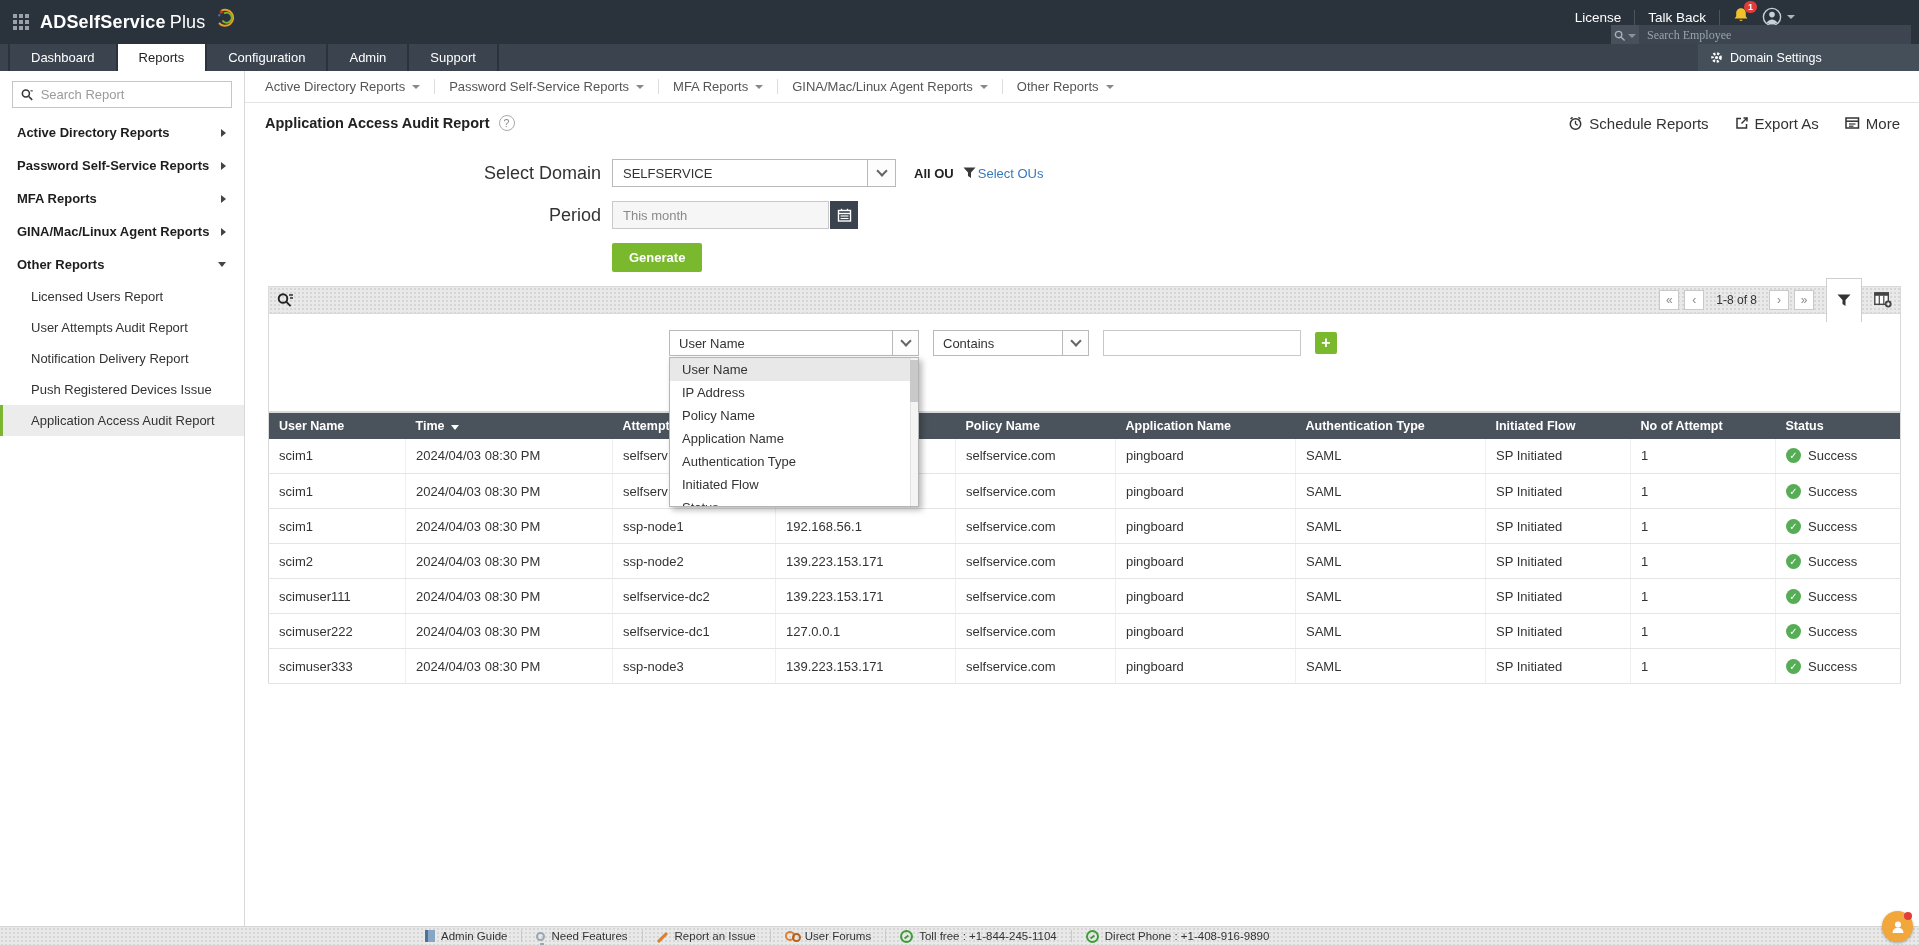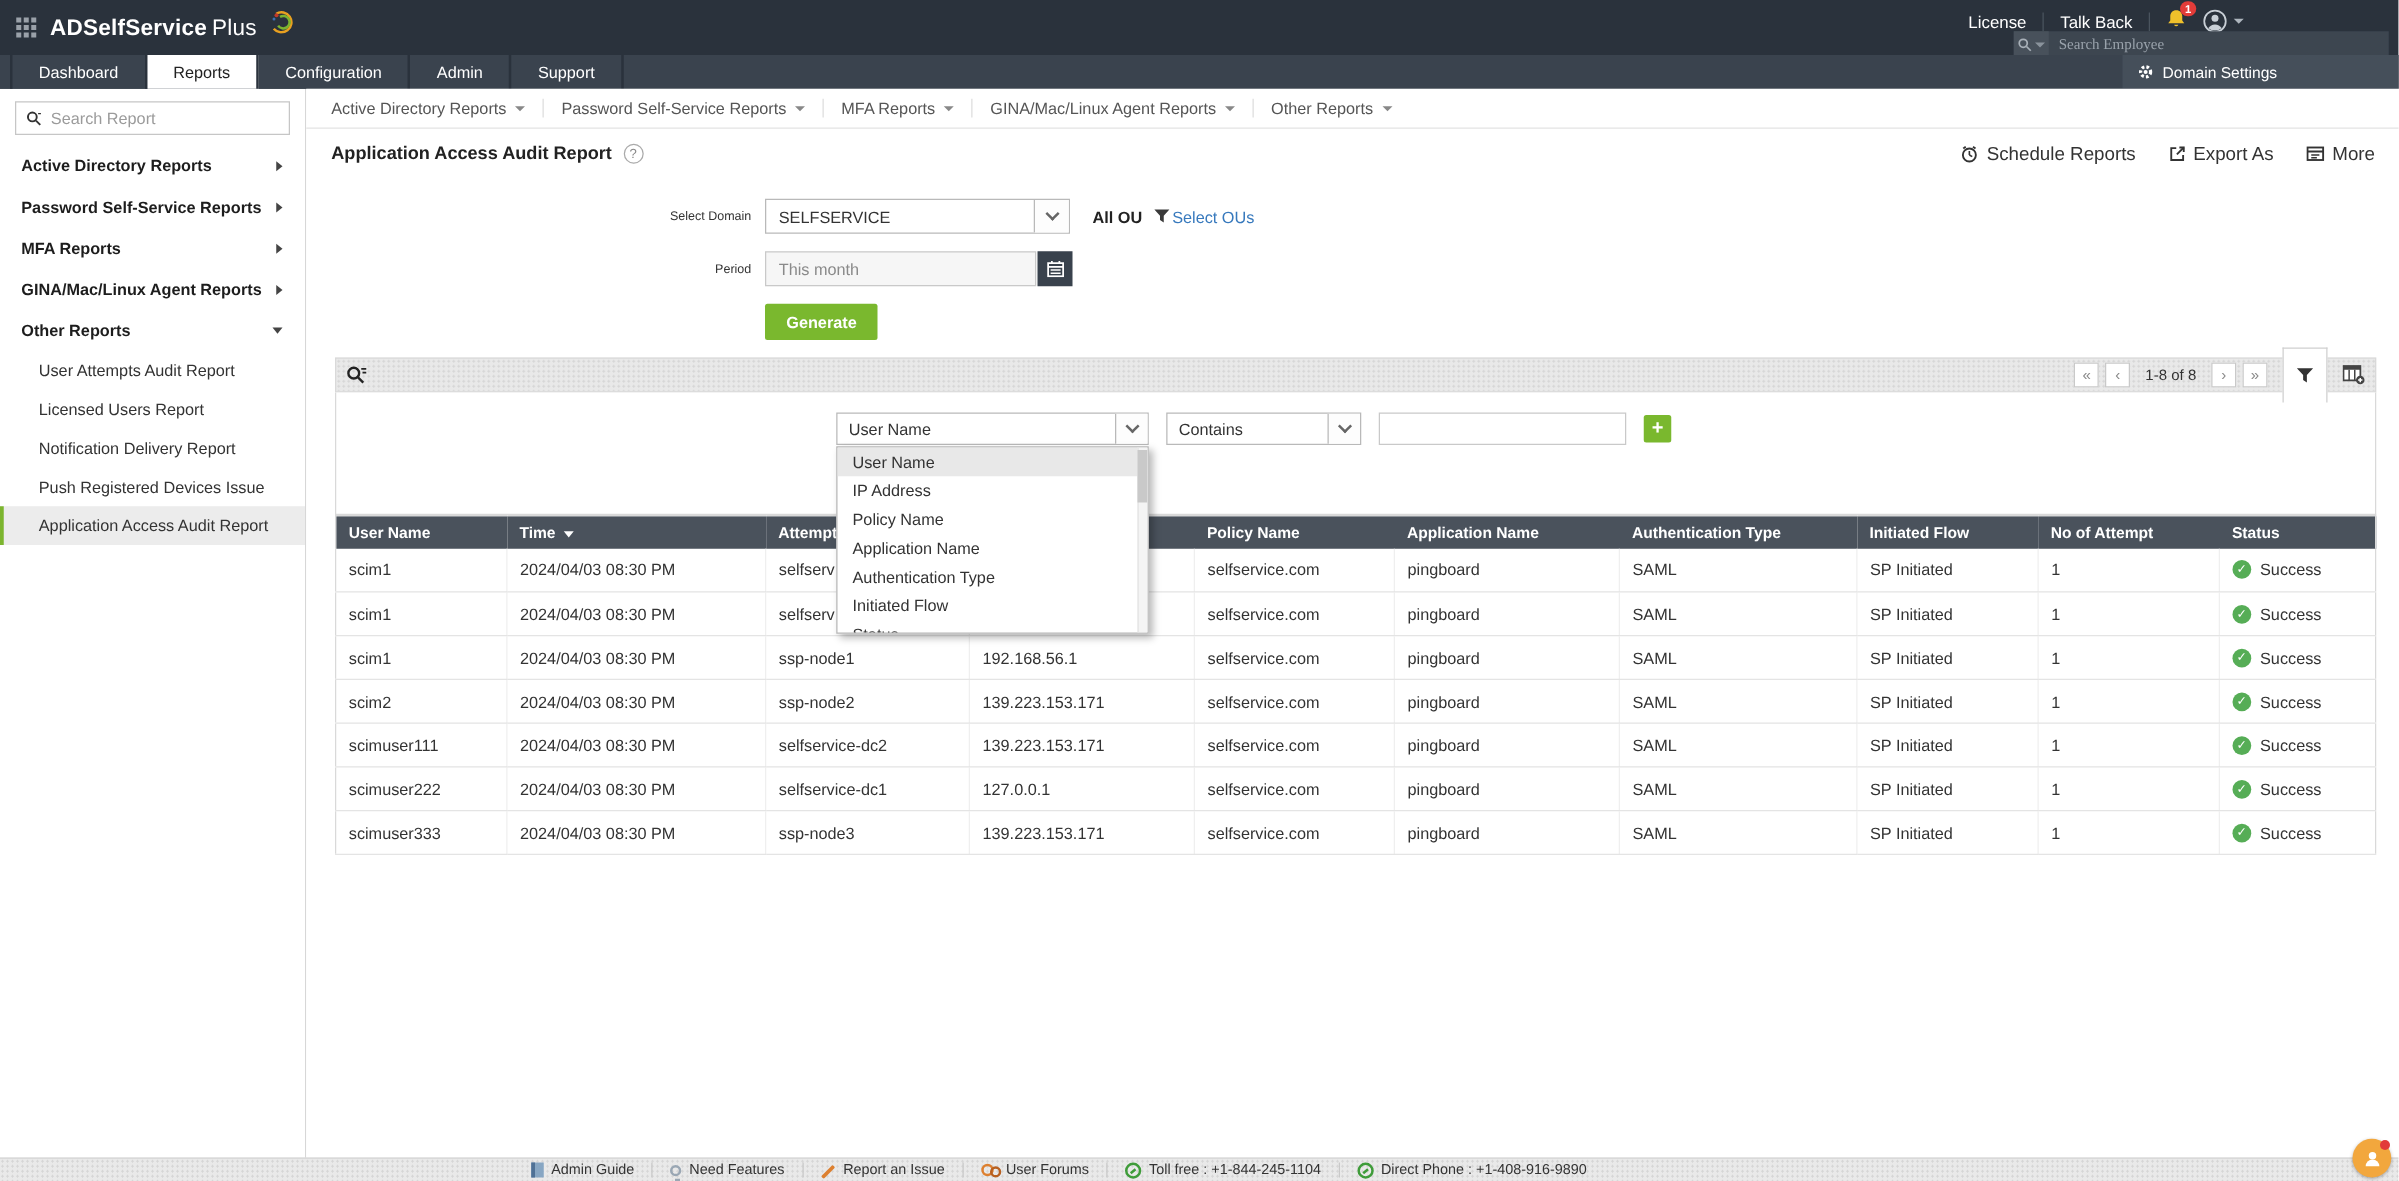--- a/index.html
+++ b/index.html
@@ -55,22 +55,22 @@
 
   .title-row { display:flex; align-items:center; padding:0 20px; height:40px; }
   .page-title { font-size:14.5px; font-weight:bold; color:#222; }
   .help-icon { margin-left:9px; width:16px; height:16px; border:1px solid #aaa; border-radius:50%; color:#888; font-size:10.5px; display:flex; align-items:center; justify-content:center; cursor:pointer; }
   .title-actions { margin-left:auto; display:flex; gap:26px; font-size:15px; color:#333; align-items:center; }
   .t-action { display:flex; align-items:center; gap:6px; cursor:pointer; }
 
   
   .form-area { padding-top:16px; }
   .form-row { display:flex; align-items:center; margin-bottom:14px; }
-  .form-label { width:367px; text-align:right; padding-right:11px; font-size:10px; color:#333; }
-  .sel { width:244px; height:28px; border:1px solid #b9b9b9; display:flex; align-items:stretch; background:#fff; font-size:13px; color:#333; cursor:pointer; }
+  .form-label { width:367px; text-align:right; padding-right:11px; font-size:18px; color:#333; }
+  .sel { width:284px; height:28px; border:1px solid #b9b9b9; display:flex; align-items:stretch; background:#fff; font-size:13px; color:#333; cursor:pointer; }
   .sel-text { flex:1; display:flex; align-items:center; padding:0 10px; }
   .sel-caret { width:28px; border-left:1px solid #b9b9b9; display:flex; align-items:center; justify-content:center; background:#fdfdfd; }
   .chev { width:8px; height:8px; border-right:2px solid #666; border-bottom:2px solid #666; transform:rotate(45deg); margin-top:-4px; }
   .all-ou { margin-left:18px; font-weight:bold; font-size:13px; color:#222; display:flex; align-items:center; gap:9px; }
   .select-ous { color:#3779bd; font-size:13px; margin-left:2px; cursor:pointer; }
   .period-input { width:217px; height:28px; border:1px solid #c9c9c9; background:#f6f6f6; color:#8a8a8a; font-size:13px; display:flex; align-items:center; padding:0 10px; }
   .cal-btn { width:28px; height:28px; background:#39424d; display:flex; align-items:center; justify-content:center; margin-left:1px; cursor:pointer; }
   .generate-btn { margin-left:367px; background:#7ab82e; color:#fff; font-size:13px; font-weight:bold; padding:7px 17px; border:0; border-radius:2px; cursor:pointer; font-family:inherit; }
 
   
@@ -230,22 +230,22 @@
           </div>
           <div class="side-item">
             <span>GINA/Mac/Linux Agent Reports</span>
             <span class="tri-right"></span>
           </div>
           <div class="side-item">
             <span>Other Reports</span>
             <span class="tri-down"></span>
           </div>
           <div>
+            <div class="sub-item">Licensed Users Report</div>
             <div class="sub-item">User Attempts Audit Report</div>
-            <div class="sub-item">Licensed Users Report</div>
             <div class="sub-item">Notification Delivery Report</div>
             <div class="sub-item">Push Registered Devices Issue</div>
             <div class="sub-item selected">Application Access Audit Report</div>
           </div>
         </div>
     </div>
 
     <div class="main">
 
       <div class="cat-bar" id="cat-items">

